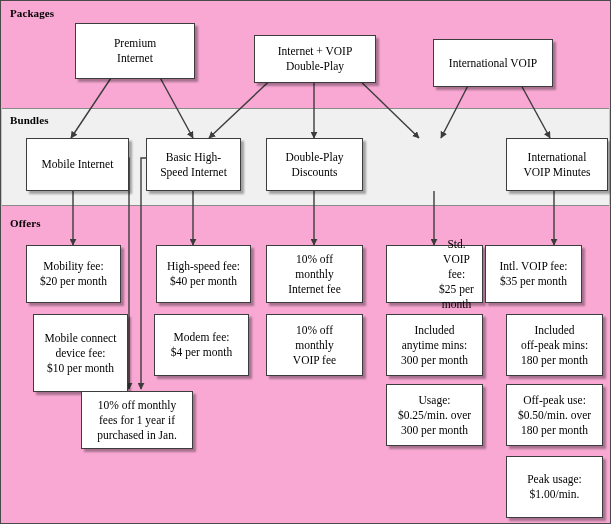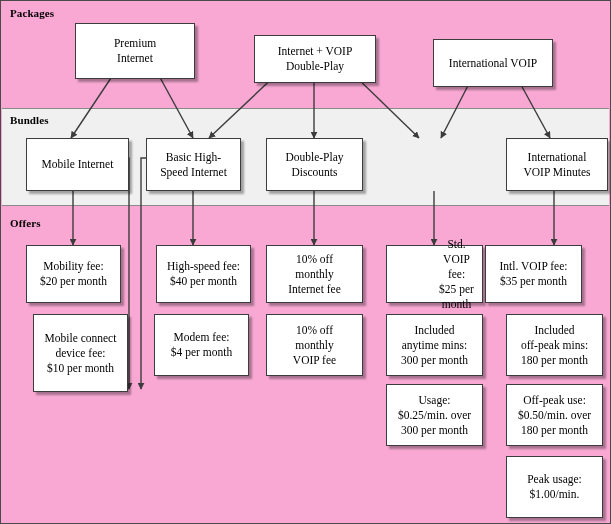--- a/index.html
+++ b/index.html
@@ -162,14 +162,17 @@
 off-peak mins:
 180 per month</div>
 
   <div class="node" style="left:505px; top:383px; width:97px; height:62px;">Off-peak use:
 $0.50/min. over
 180 per month</div>
 
   <div class="node" style="left:505px; top:455px; width:97px; height:62px;">Peak usage:
 $1.00/min.</div>
 
+  <div class="node" style="left:80px; top:390px; width:112px; height:58px;">10% off monthly
+fees for 1 year if
+purchased in Jan.</div>
 
 </div>
 
 </body></html>

